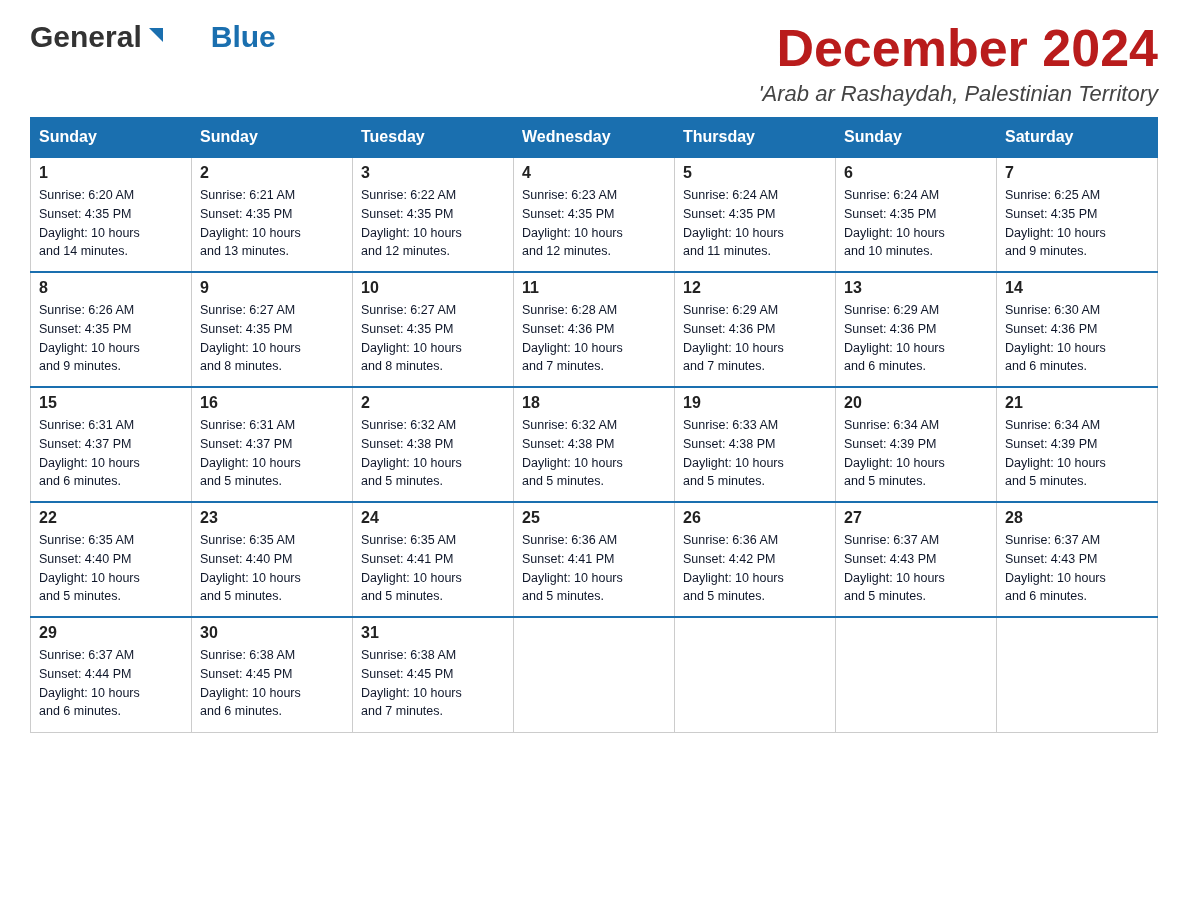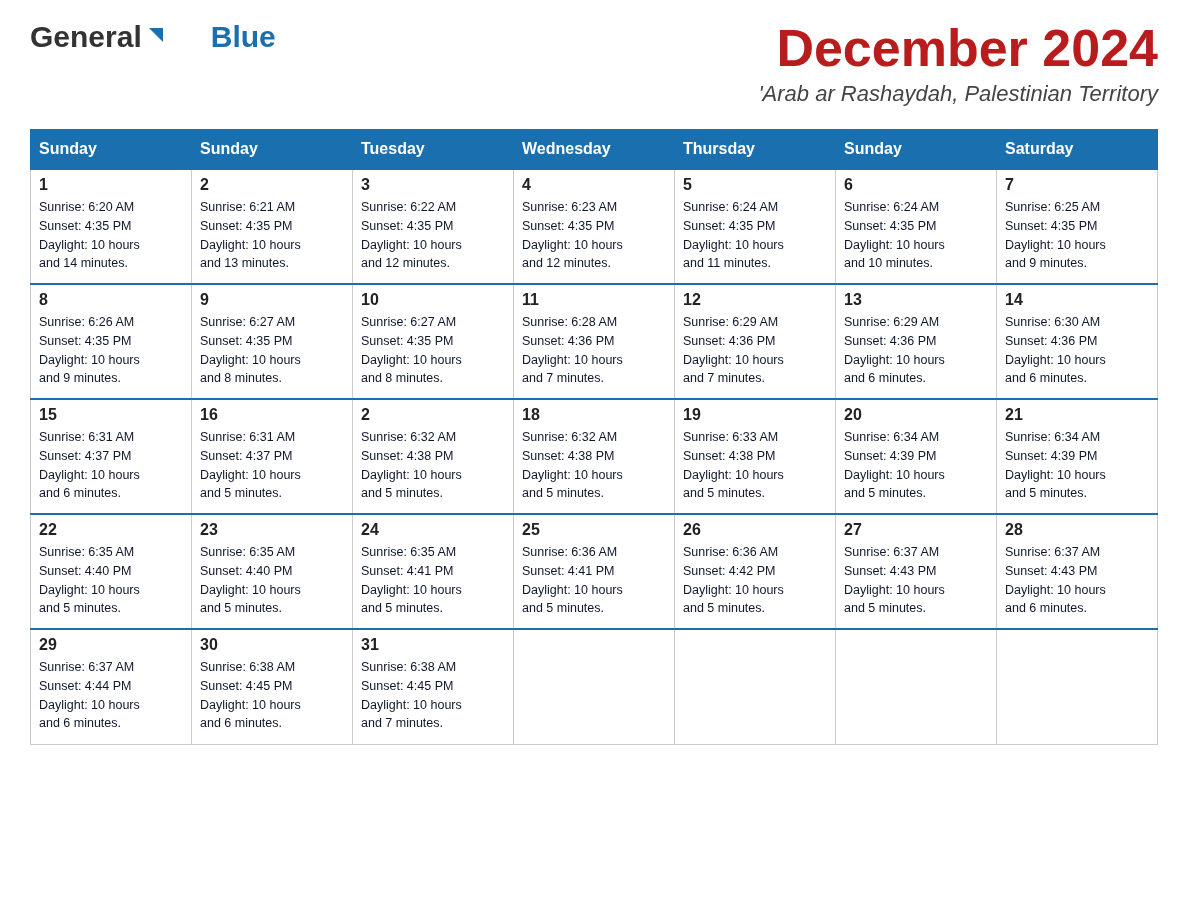--- a/index.html
+++ b/index.html
@@ -32,21 +32,21 @@
     }
     .location {
       font-size: 22px;
       color: #444;
       margin-top: 4px;
       font-style: italic;
     }
     .calendar-table {
       width: 100%;
       border-collapse: collapse;
-      margin-top: 22px;
+      margin-top: 10px;
     }
     .calendar-table th {
       background-color: #1a6faf;
       color: white;
       font-size: 16px;
       font-weight: bold;
       padding: 10px 8px;
       text-align: left;
       border: 1px solid #1a6faf;
     }

